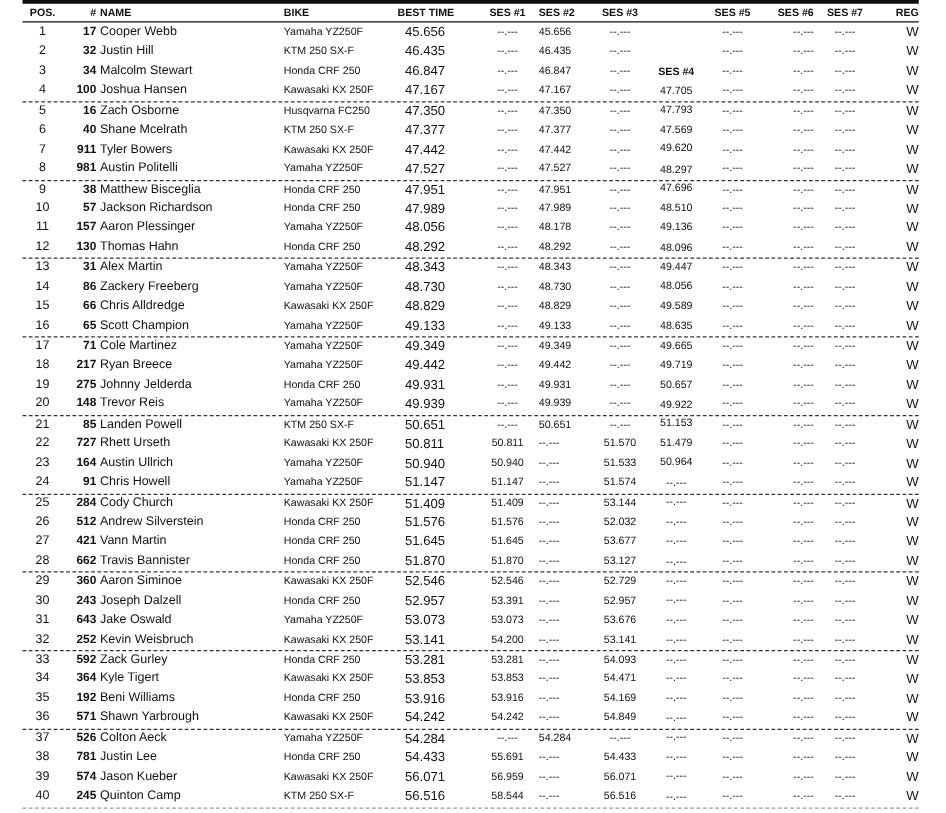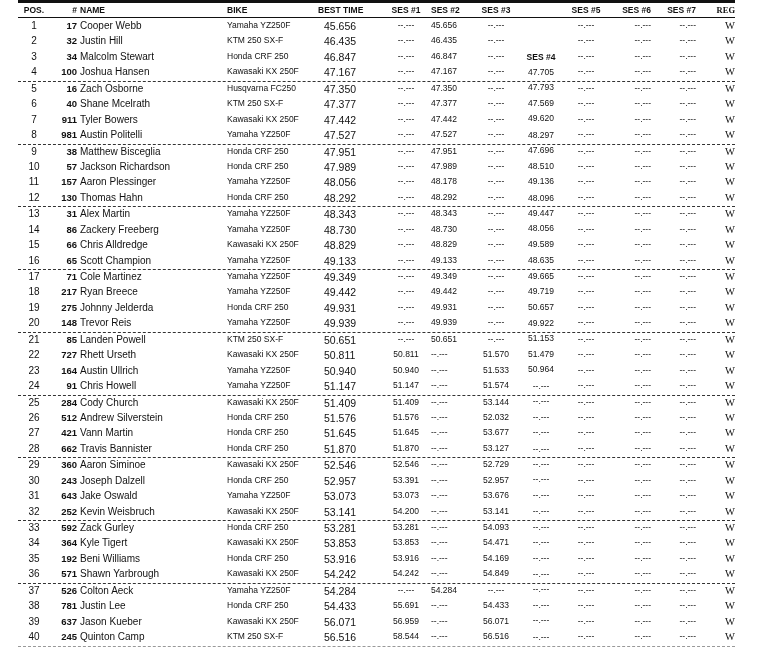--- a/index.html
+++ b/index.html
@@ -17,22 +17,22 @@
   .c-num { left: 33px; width: 26px; text-align: right; font-weight: bold; font-size: 9.5px; }
   .c-name { left: 62px; font-size: 10px; }
   .c-bike { left: 195px; font-size: 8.5px; margin-left: 14px; }
   .c-best { left: 306px; width: 54px; text-align: left; font-size: 10.5px; }
   .c-s1 { left: 368px; width: 40px; text-align: center; font-size: 8.5px; }
   .c-s2 { left: 413px; width: 40px; text-align: left; font-size: 8.5px; }
   .c-s3 { left: 458px; width: 40px; text-align: center; font-size: 8.5px; }
   .c-s4 { left: 503px; width: 40px; text-align: center; font-size: 8.5px; margin-top: 47px; }
   .c-s5 { left: 548px; width: 40px; text-align: center; font-size: 8.5px; }
   .c-s6 { left: 593px; width: 40px; text-align: right; font-size: 8.5px; }
-  .c-s7 { left: 638px; width: 40px; text-align: right; font-size: 8.5px; }
-  .c-reg { left: 695px; width: 22px; text-align: right; font-size: 10.5px; font-family: Liberation Serif, serif; }
+  .c-s7 { left: 638px; width: 40px; text-align: center; font-size: 8.5px; }
+  .c-reg { left: 695px; width: 22px; text-align: right; font-size: 10.5px; }
   .header .c-pos, .header .c-num, .header .c-name, .header .c-bike, .header .c-best,
   .header .c-s1, .header .c-s2, .header .c-s3, .header .c-s4, .header .c-s5,
   .header .c-s6, .header .c-s7, .header .c-reg { font-size: 8.5px; font-weight: bold; top: 2px; }
   .header .c-name { left: 62px; }
   .header .c-best { left: 300px; width: 66px; }
   .row span { top: 1px; }
 </style>
 </head>
 <body>
 
@@ -620,21 +620,21 @@
       <span class="c-s2">--.---</span>
       <span class="c-s3">54.433</span>
       <span class="c-s4">--.---</span>
       <span class="c-s5">--.---</span>
       <span class="c-s6">--.---</span>
       <span class="c-s7">--.---</span>
       <span class="c-reg">W</span>
     </div>
     <div class="row">
       <span class="c-pos">39</span>
-      <span class="c-num">637</span>
+      <span class="c-num">574</span>
       <span class="c-name">Jason Kueber</span>
       <span class="c-bike">Kawasaki KX 250F</span>
       <span class="c-best">56.071</span>
       <span class="c-s1">56.959</span>
       <span class="c-s2">--.---</span>
       <span class="c-s3">56.071</span>
       <span class="c-s4">--.---</span>
       <span class="c-s5">--.---</span>
       <span class="c-s6">--.---</span>
       <span class="c-s7">--.---</span>

